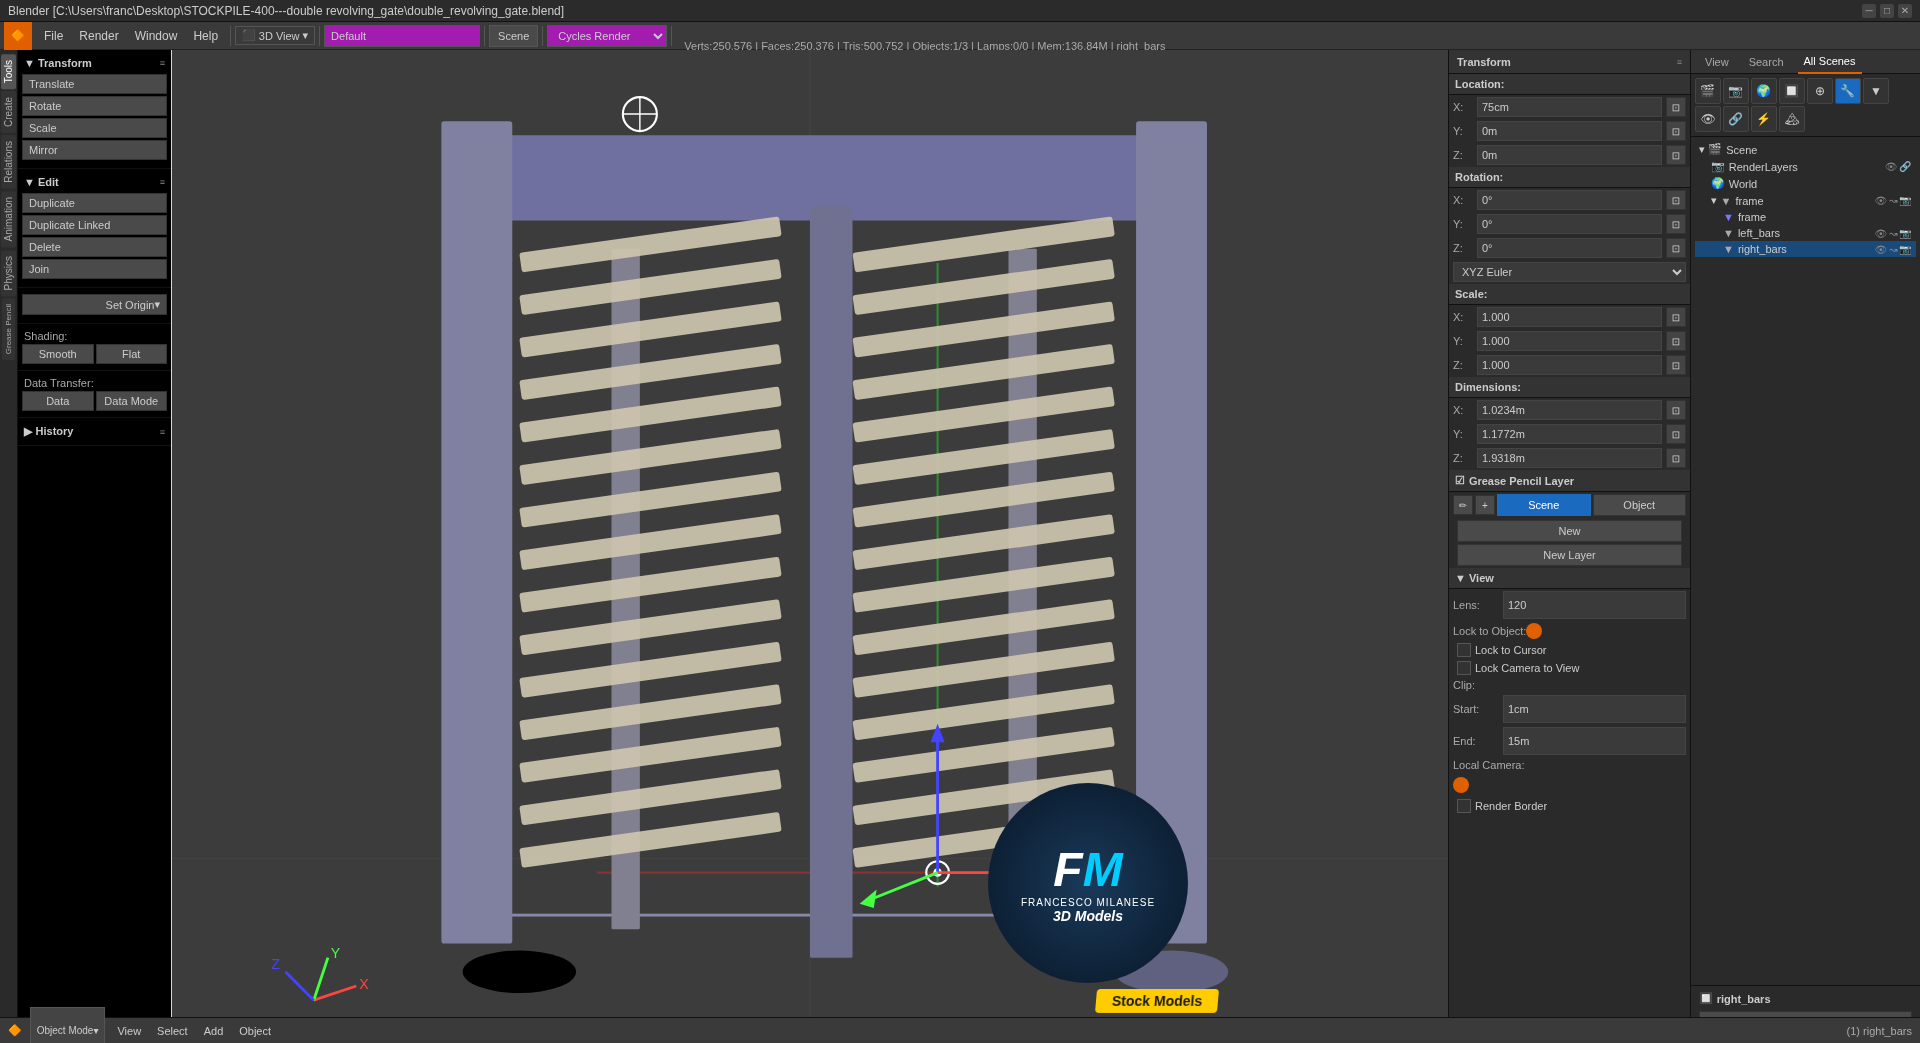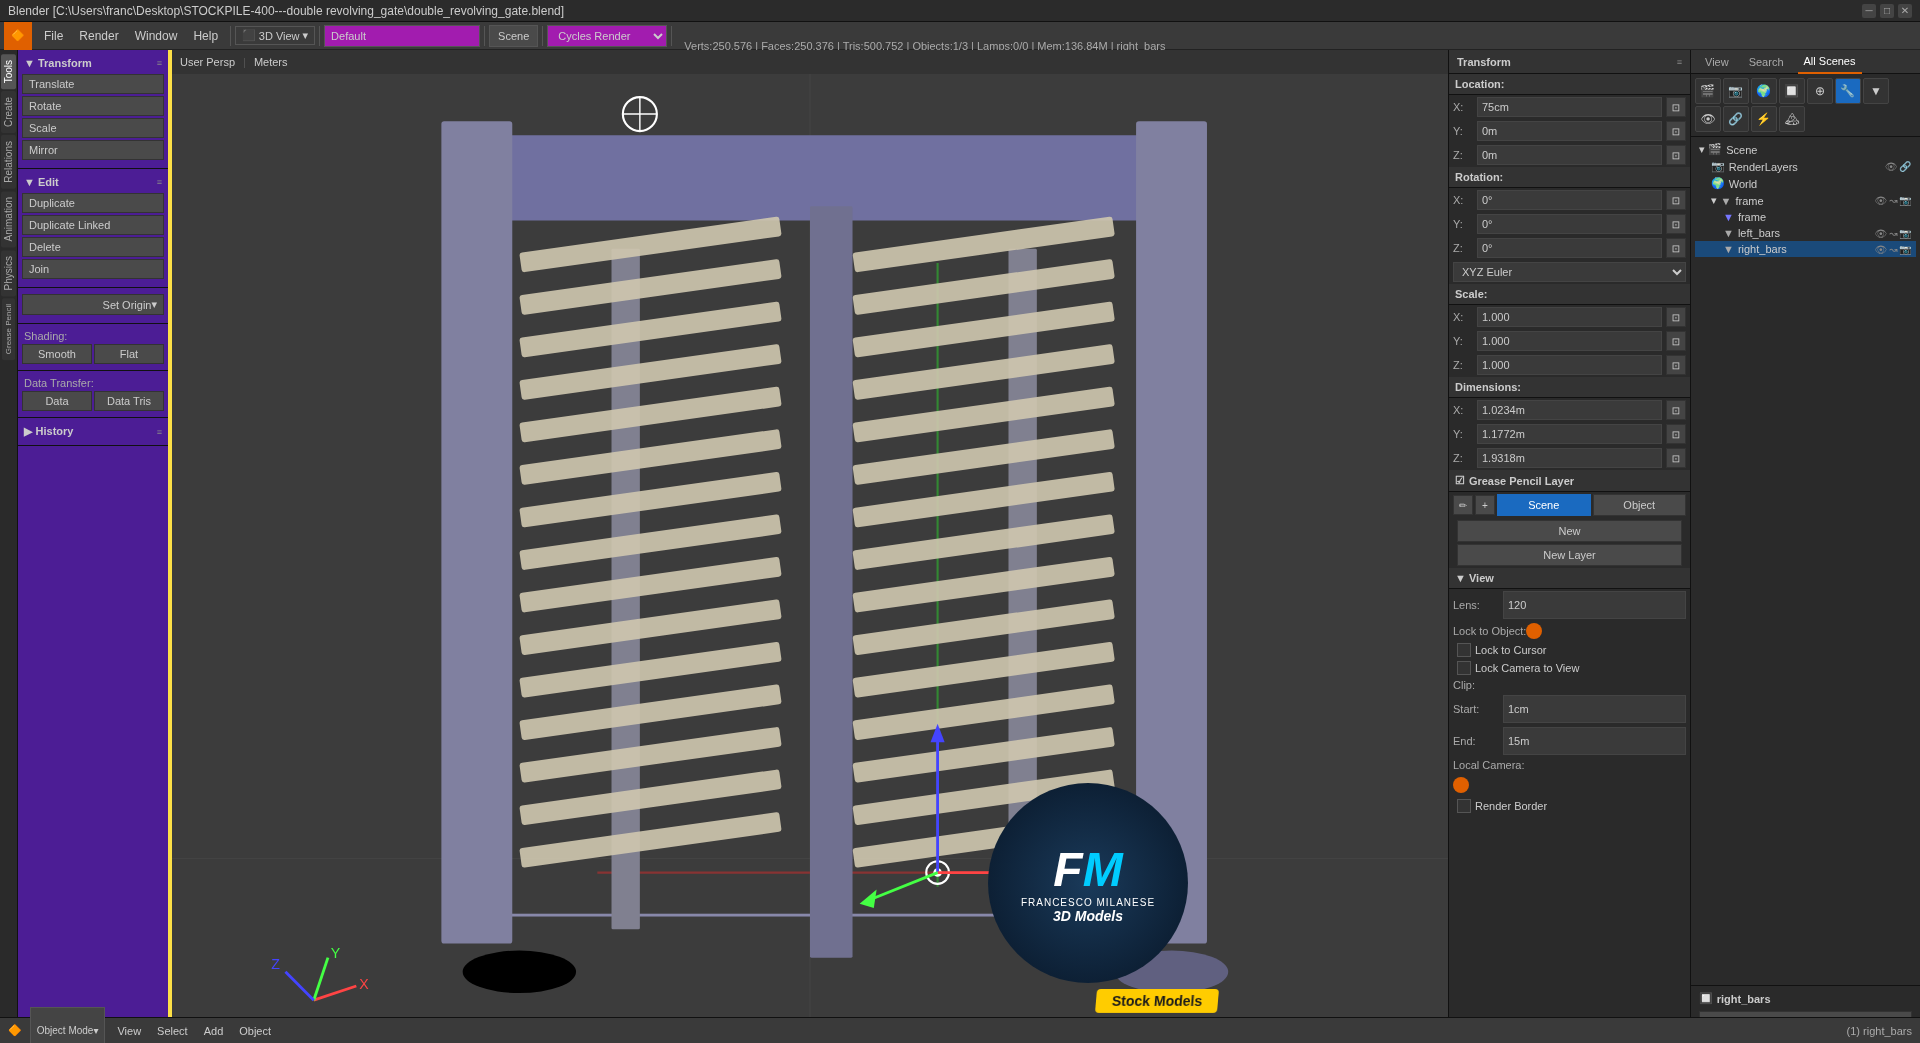--- a/index.html
+++ b/index.html
@@ -489,22 +489,22 @@
       border-right: 1px solid #111;
       display: flex;
       flex-direction: column;
       align-items: center;
       padding-top: 4px;
       gap: 2px;
     }
 
     .col-left {
       width: 154px;
-      background: #4c1d95;
-      border-right: 4px solid #fde047;
+      background: #000000;
+      border-right: 1px solid #fde047;
       overflow-y: auto;
     }
 
     .col-viewport {
       flex: 1;
       position: relative;
       background: #3c3c3c;
     }
 
     .col-right {
@@ -615,39 +615,34 @@
       <div class="tool-row">
         <button class="tool-btn-sm">Smooth</button>
         <button class="tool-btn-sm">Flat</button>
       </div>
     </div>
 
     <div class="panel-section">
       <div class="label-text">Data Transfer:</div>
       <div class="tool-row">
         <button class="tool-btn-sm">Data</button>
-        <button class="tool-btn-sm">Data Tris</button>
+        <button class="tool-btn-sm">Data Mode</button>
       </div>
     </div>
 
     <div class="panel-section">
       <div class="panel-header">
         <span>▶ History</span>
         <span style="font-size:9px;color:#888">≡</span>
       </div>
     </div>
   </div>
 
   <div class="col-viewport">
 
-    <div id="viewport-header">
-      <span>User Persp</span>
-      <span style="margin: 0 8px; color:#555">|</span>
-      <span>Meters</span>
-    </div>
 
     <div id="scene-3d">
       <svg id="scene-svg" viewBox="0 0 900 800" preserveAspectRatio="xMidYMid slice">
 
         <rect width="900" height="800" fill="#3c3c3c"></rect>
 
         <line x1="0" y1="620" x2="900" y2="620" stroke="#555" stroke-width="0.5" opacity="0.5"></line>
         <line x1="450" y1="0" x2="450" y2="800" stroke="#555" stroke-width="0.5" opacity="0.5"></line>
 
         <line x1="300" y1="630" x2="700" y2="630" stroke="#883333" stroke-width="1.5"></line>

